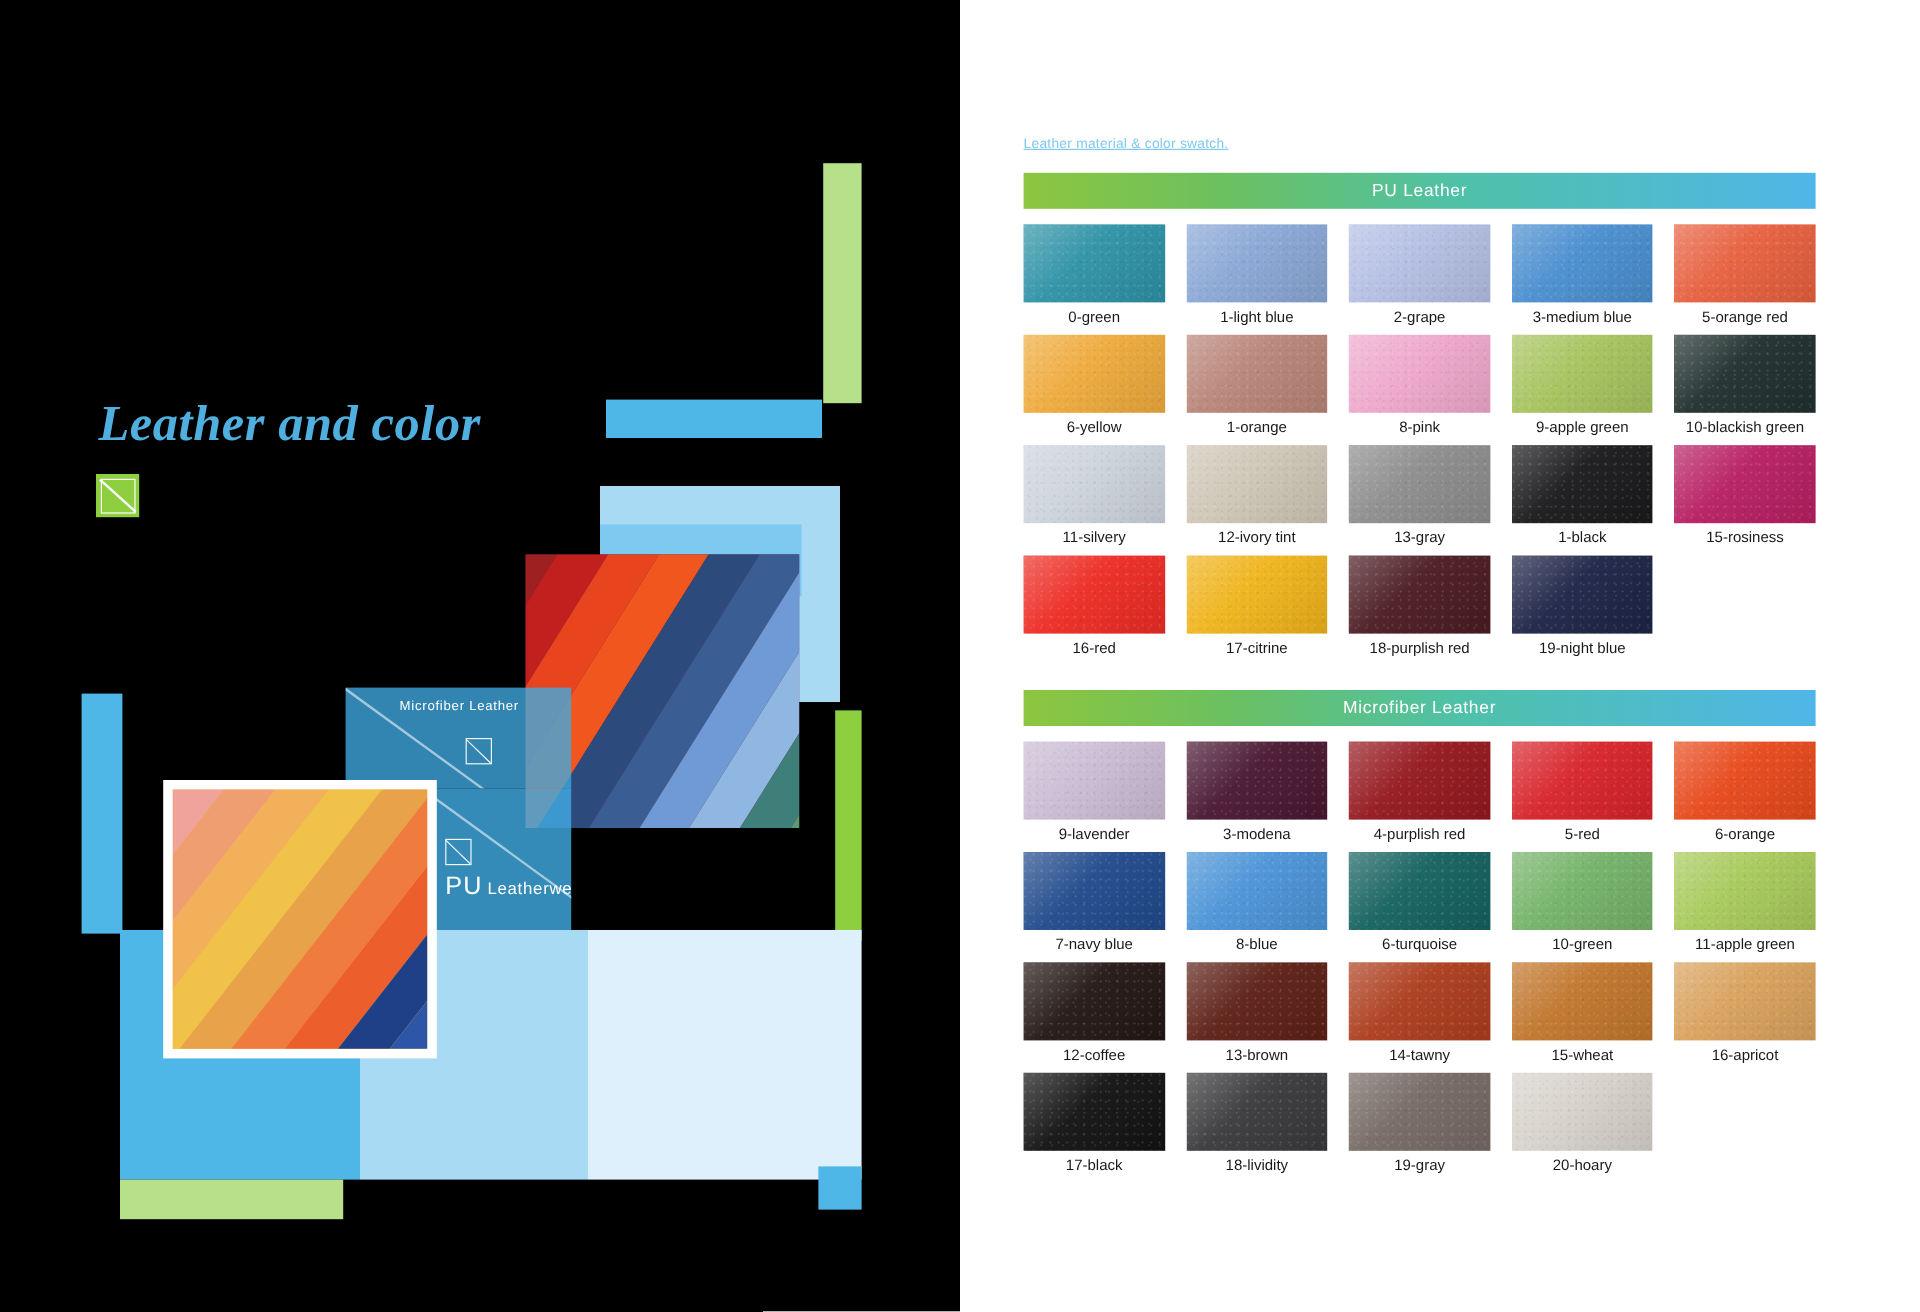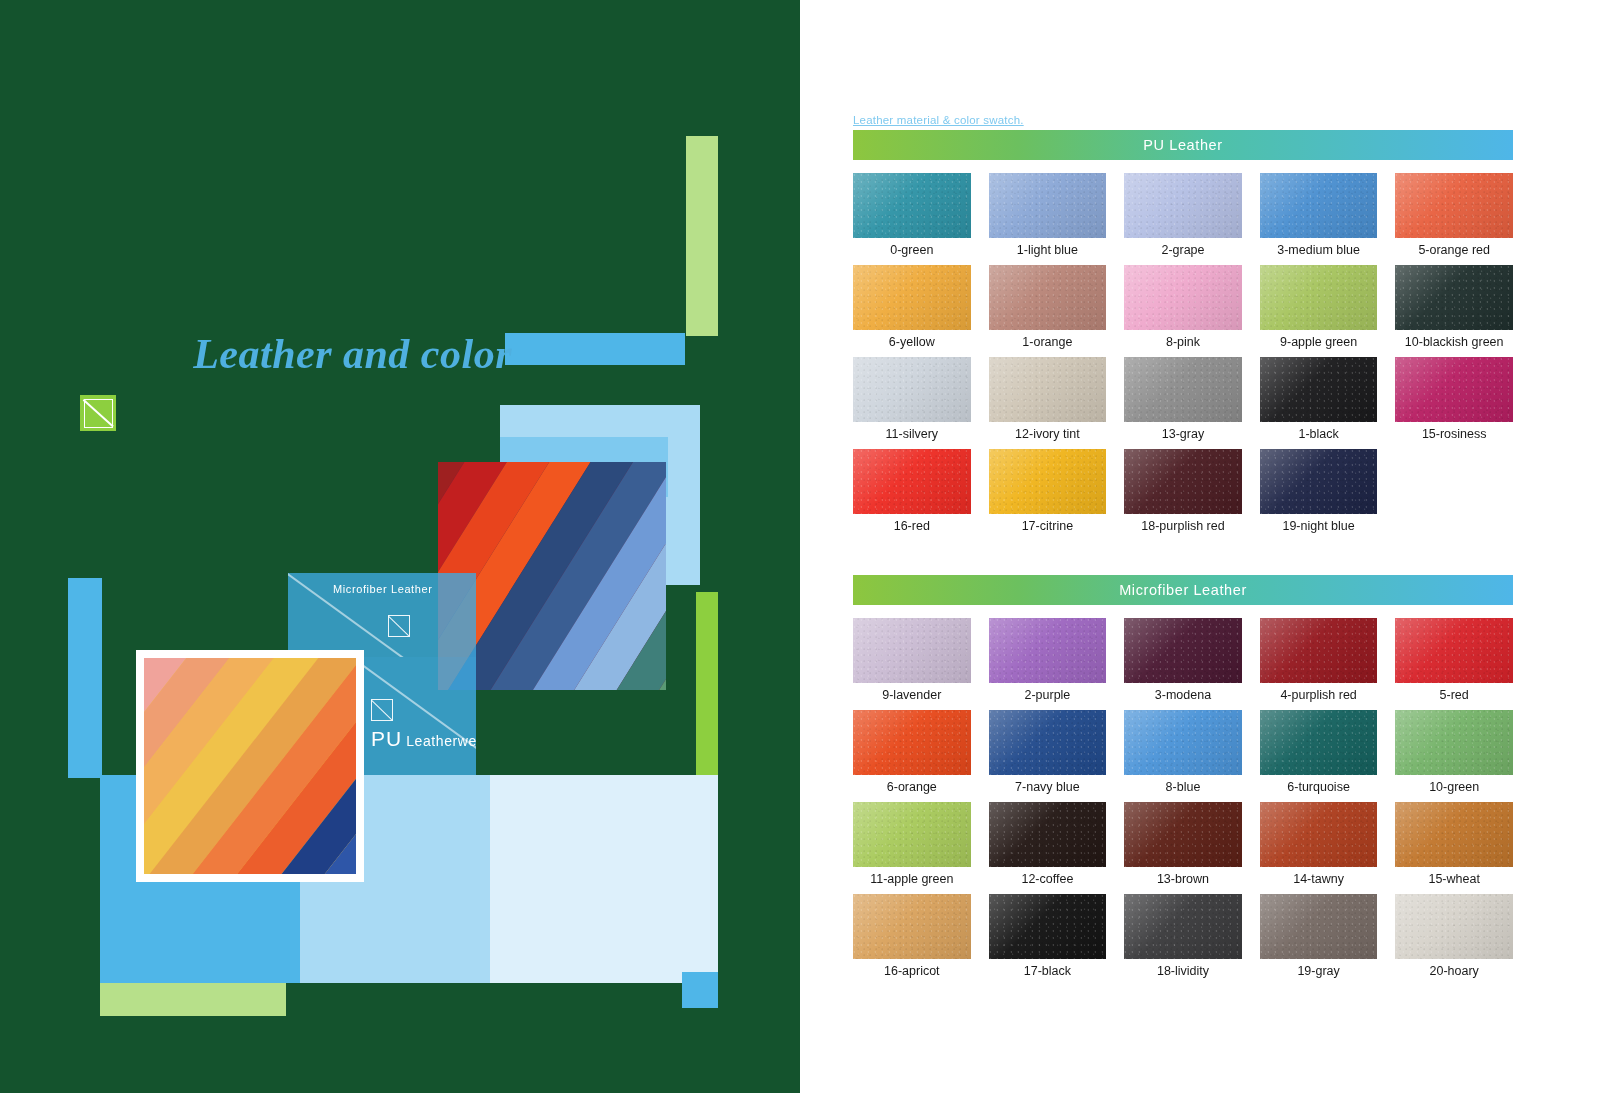--- a/index.html
+++ b/index.html
@@ -13,22 +13,21 @@
     position: relative;
     overflow: hidden;
     font-family: "Liberation Sans", sans-serif;
   }
 
   
   #left-page {
     position: absolute;
     left: 0; top: 0;
     width: 800px; height: 1093px;
-    background: #14532d;
-    text-align: right;
+    background: #000000;
   }
 
   .deco { position: absolute; }
 
   
   .deco-green-top    { left: 686px; top: 136px;  width: 32px;  height: 200px; background: #b7e08a; }
   
   .deco-blue-top     { left: 505px; top: 333px;  width: 180px; height: 32px; background: #4fb6e8; }
   
   .deco-paleblue-sq  { left: 500px; top: 405px;  width: 200px; height: 180px; background: #a9daf4; }
@@ -203,21 +202,21 @@
   }
   #swatch-caption {
     position: absolute;
     left: 53px; top: 114px;
     font-size: 11.5px;
     color: #7fc9ef;
     letter-spacing: 0.2px;
     text-decoration: underline;
   }
   .section { position: absolute; left: 53px; width: 660px; }
-  #section-pu        { top: 130px; }
+  #section-pu        { top: 144px; }
   #section-microfiber{ top: 575px; }
 
   .section-header {
     height: 30px;
     background: linear-gradient(90deg, #8dc63f 0%, #6cc05f 25%, #4fc1a8 55%, #4fb6e8 100%);
     display: flex;
     align-items: center;
     justify-content: center;
     color: #ffffff;
     font-size: 14.5px;
@@ -498,27 +497,20 @@
     <div class="section-header">Microfiber Leather</div>
     <div class="swatch-grid" id="grid-microfiber">
         <div class="swatch-cell">
           <div class="swatch-chip" style="background: rgb(203, 188, 212);">
             <span class="grain"></span>
             <span class="sheen"></span>
           </div>
           <div class="swatch-label">9-lavender</div>
         </div>
         <div class="swatch-cell">
-          <div class="swatch-chip" style="background: rgb(157, 102, 192);">
-            <span class="grain"></span>
-            <span class="sheen"></span>
-          </div>
-          <div class="swatch-label">2-purple</div>
-        </div>
-        <div class="swatch-cell">
           <div class="swatch-chip" style="background: rgb(74, 24, 50);">
             <span class="grain"></span>
             <span class="sheen"></span>
           </div>
           <div class="swatch-label">3-modena</div>
         </div>
         <div class="swatch-cell">
           <div class="swatch-chip" style="background: rgb(149, 24, 31);">
             <span class="grain"></span>
             <span class="sheen"></span>

